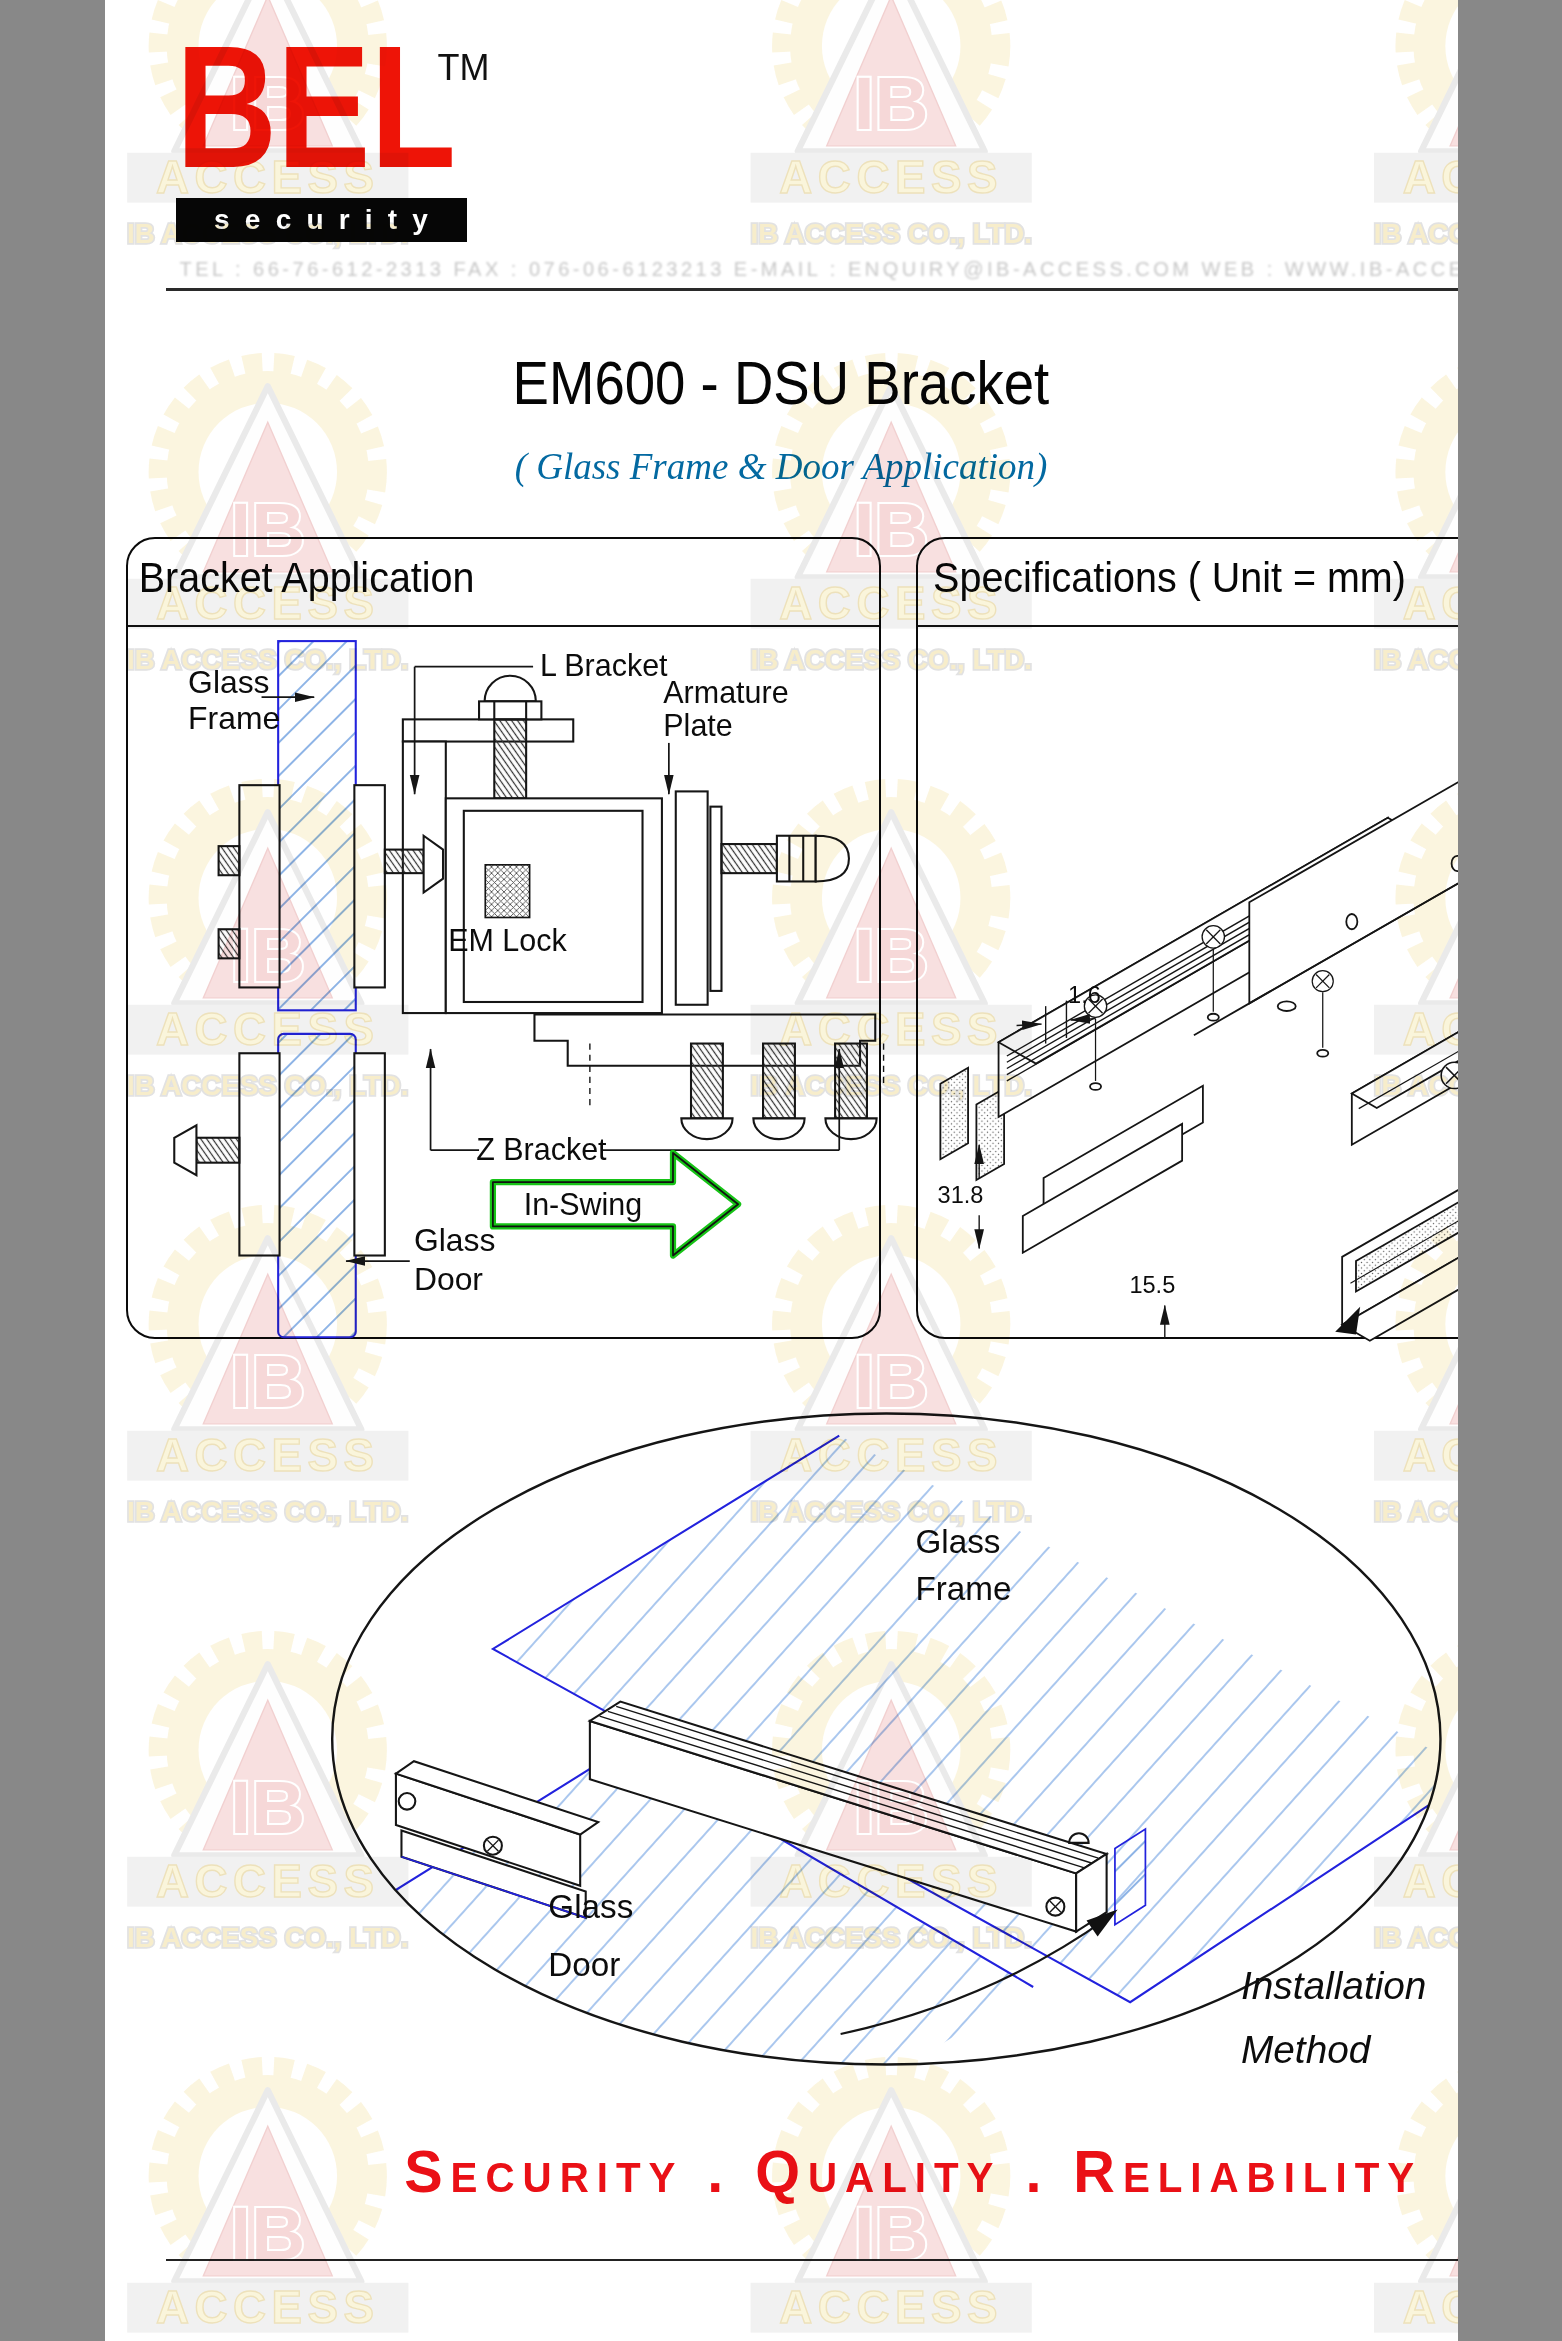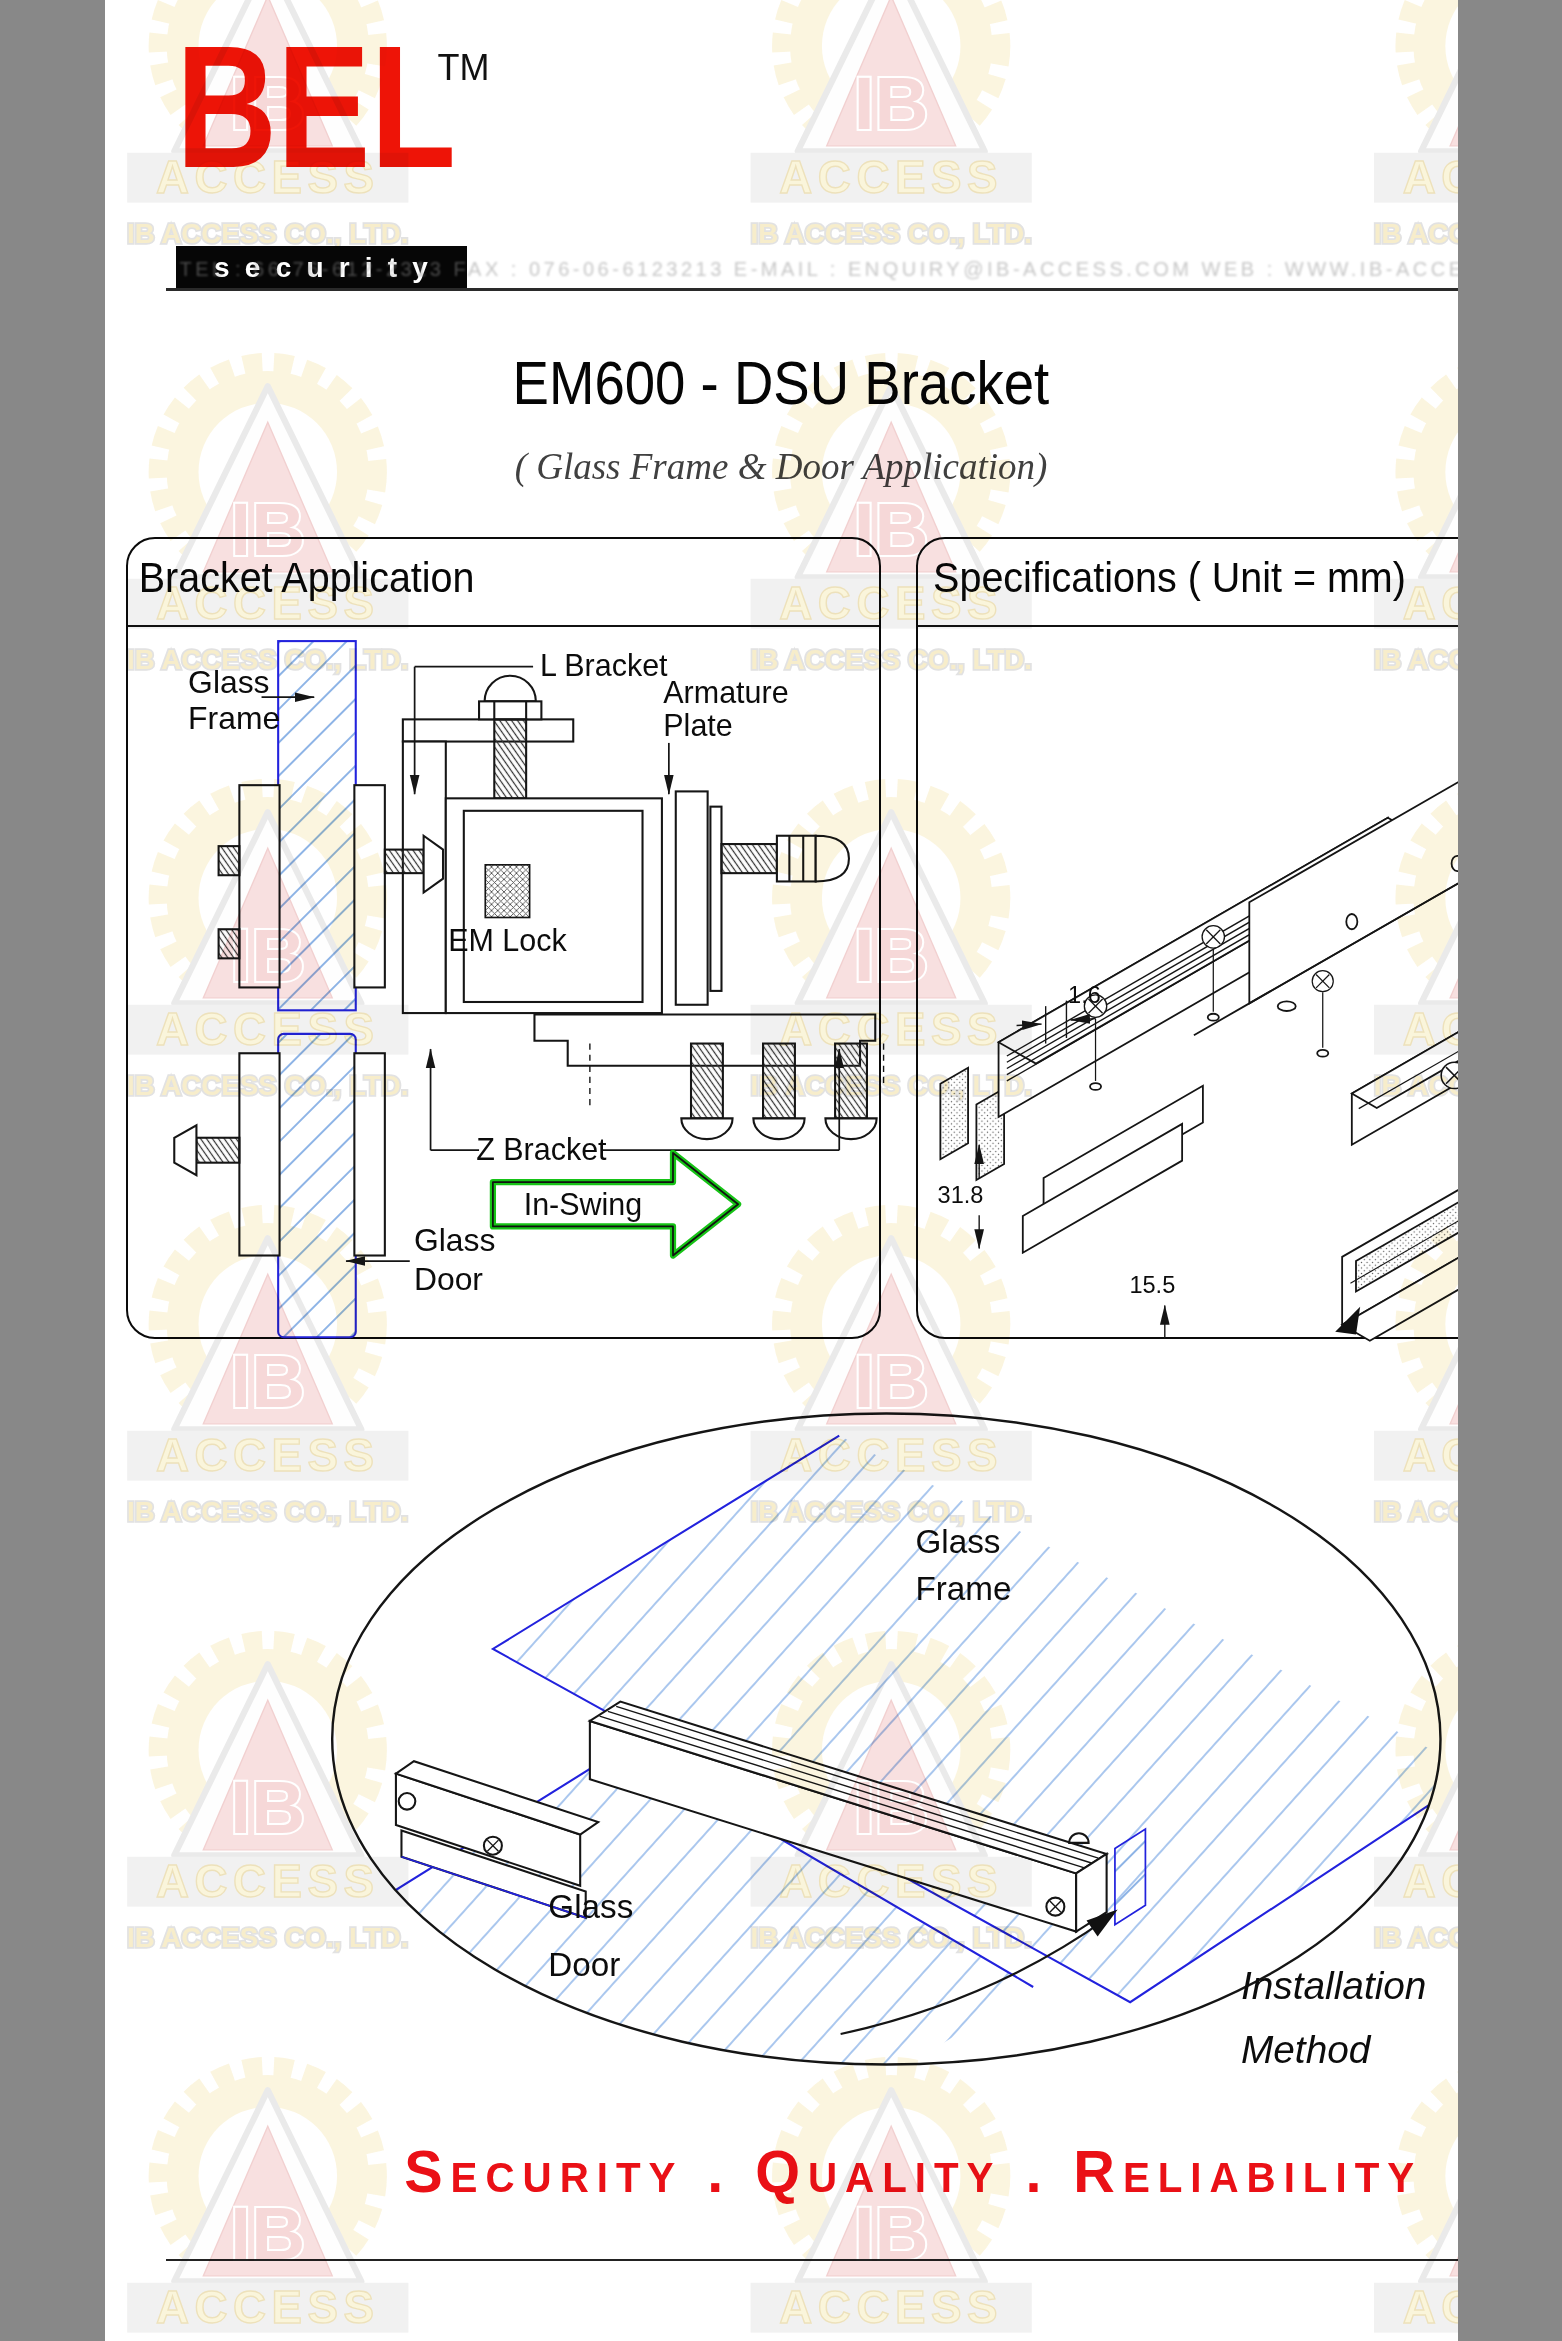--- a/index.html
+++ b/index.html
@@ -6,30 +6,30 @@
   .page{position:relative;width:1353px;height:2342px;background:#ffffff;overflow:hidden;
         font-family:"Liberation Sans",sans-serif;margin:0 auto;}
   .abs{position:absolute;}
   
   .logo{left:71px;top:40px;width:388px;height:208px;}
   .bel{position:absolute;left:0;top:-8.3px;font-size:175px;font-weight:800;color:#ee1407;
        line-height:0.86;transform:scaleX(.80);transform-origin:0 0;letter-spacing:0;}
   .tm{position:absolute;left:262px;top:7px;font-size:36px;font-weight:400;color:#111;}
   .secbar{position:absolute;left:0;top:158px;width:291px;height:44px;background:#060606;color:#fff;
           display:flex;align-items:center;justify-content:center;font-size:28px;font-weight:700;
-          letter-spacing:15.2px;text-indent:15.2px;margin-top:48px;}
+          letter-spacing:15.2px;text-indent:15.2px;}
   
   .ghost{left:75px;top:258px;width:1414px;font-size:20px;letter-spacing:3.5px;color:#8f8f8f;
          opacity:.5;filter:blur(1.2px);white-space:nowrap;overflow:hidden;}
   .rule-top{left:61px;top:288px;width:1429px;height:2.8px;background:#2a2a2a;}
   .rule-bottom{left:61px;top:2259px;width:1429px;height:2.1px;background:#222;}
   .title{left:0;right:0;top:352px;text-align:center;font-size:62px;color:#050505;line-height:1;}
   .title span{display:inline-block;transform:scaleX(.88);}
   .subtitle{left:0;right:0;top:445px;text-align:center;font-size:37px;font-style:italic;
-            font-family:"Liberation Serif",serif;color:#404040;}
+            font-family:"Liberation Serif",serif;color:#0369a1;}
   
   .panel{position:absolute;border:2.8px solid #0a0a0a;border-radius:29px;}
   .panel-left{left:21px;top:537px;width:751px;height:798px;}
   .panel-right{left:811px;top:537px;width:726px;height:798px;}
   .panel-title{position:absolute;left:0;right:0;top:18px;font-size:42px;color:#070707;line-height:1;}
   .panel-title span{display:inline-block;transform:scaleX(.94);}
   .panel-div{position:absolute;left:0;right:0;top:86px;height:0;border-top:2.1px solid #111;}
   
   .diagram{left:0;top:0;width:1562px;height:2342px;pointer-events:none;}
   .diagram text{font-family:"Liberation Sans",sans-serif;fill:#0c0c0c;stroke:none;}

